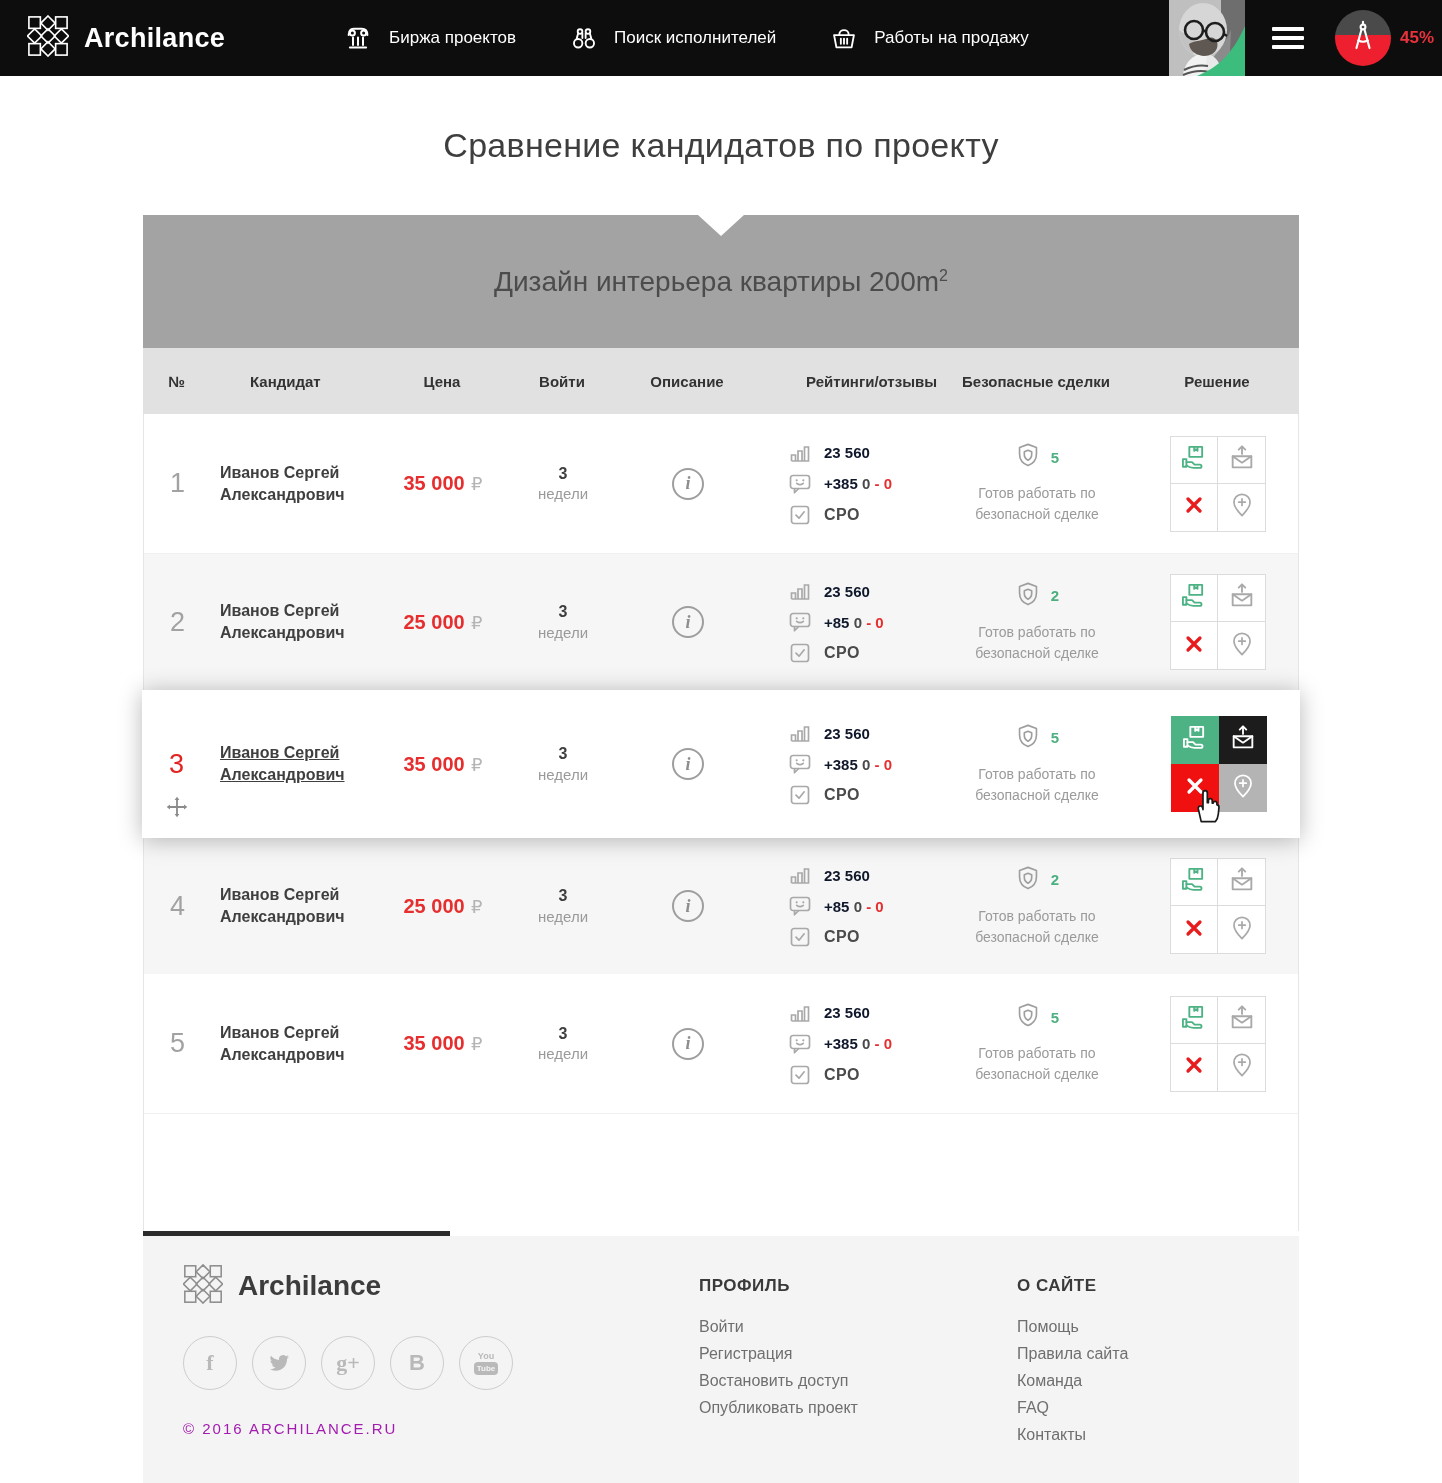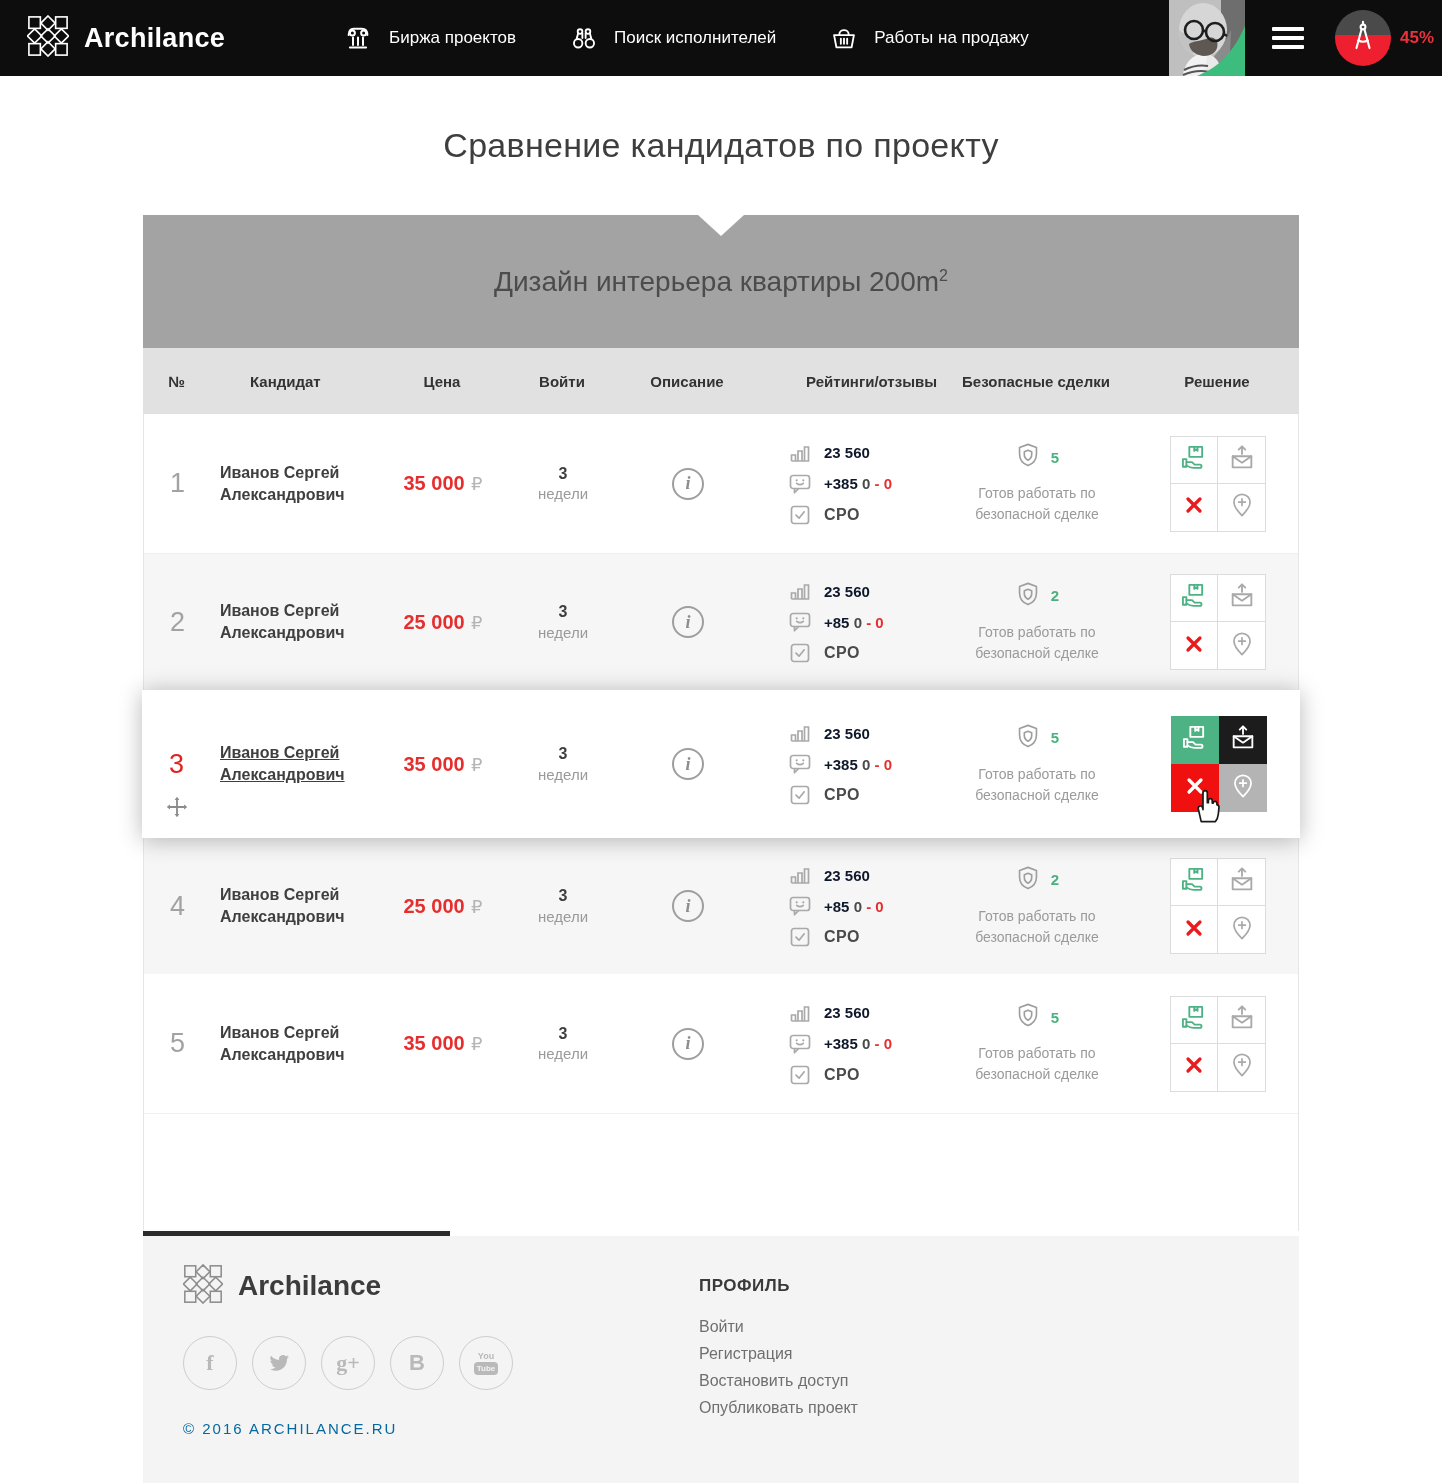--- a/index.html
+++ b/index.html
@@ -108,21 +108,21 @@
   .f-brand-name { font-size:28px; font-weight:700; color:#3c3c3c; margin-left:15px; }
   .socials { display:flex; gap:15px; margin-top:28px; }
   .soc { width:54px; height:54px; border:1px solid #cdcdcd; border-radius:50%; color:#b9b9b9;
          display:flex; align-items:center; justify-content:center; cursor:pointer;
          font-size:22px; font-weight:700; font-family:"Liberation Serif", serif; }
   .soc.sans { font-family:"Liberation Sans", sans-serif; }
   .soc-yt { display:flex; flex-direction:column; align-items:center; gap:1px; }
   .soc-yt .yt-you { font-size:9px; font-weight:700; font-family:"Liberation Sans", sans-serif; line-height:1; }
   .soc-yt .yt-tube { width:24px; height:13px; background:#b9b9b9; border-radius:4px; color:#f4f4f4;
                      font-size:8px; display:flex; align-items:center; justify-content:center; font-family:"Liberation Sans", sans-serif; }
-  .copyright { margin-top:30px; color:#0369a1; font-size:15px; letter-spacing:2px; }
+  .copyright { margin-top:30px; color:#a21caf; font-size:15px; letter-spacing:2px; }
 
   .f-col { position:absolute; top:40px; }
   .f-col.profile { left:556px; }
   .f-col.about { left:874px; }
   .f-col h3 { font-size:17px; font-weight:700; color:#3a3a3a; letter-spacing:.5px; margin-bottom:22px; }
   .f-col a { display:block; color:#6f6f6f; font-size:16px; text-decoration:none; margin-bottom:9px; cursor:pointer; }
 
   .bottom-space { height:28px; background:#fff; }
 </style>
 </head>
@@ -894,16 +894,24 @@
     </div>
 
     <div class="f-col profile">
       <h3>ПРОФИЛЬ</h3>
       <a>Войти</a>
       <a>Регистрация</a>
       <a>Востановить доступ</a>
       <a>Опубликовать проект</a>
     </div>
 
+    <div class="f-col about">
+      <h3>О САЙТЕ</h3>
+      <a>Помощь</a>
+      <a>Правила сайта</a>
+      <a>Команда</a>
+      <a>FAQ</a>
+      <a>Контакты</a>
+    </div>
   </footer>
 
   <div class="bottom-space"></div>
 </div>
 
 </body></html>

